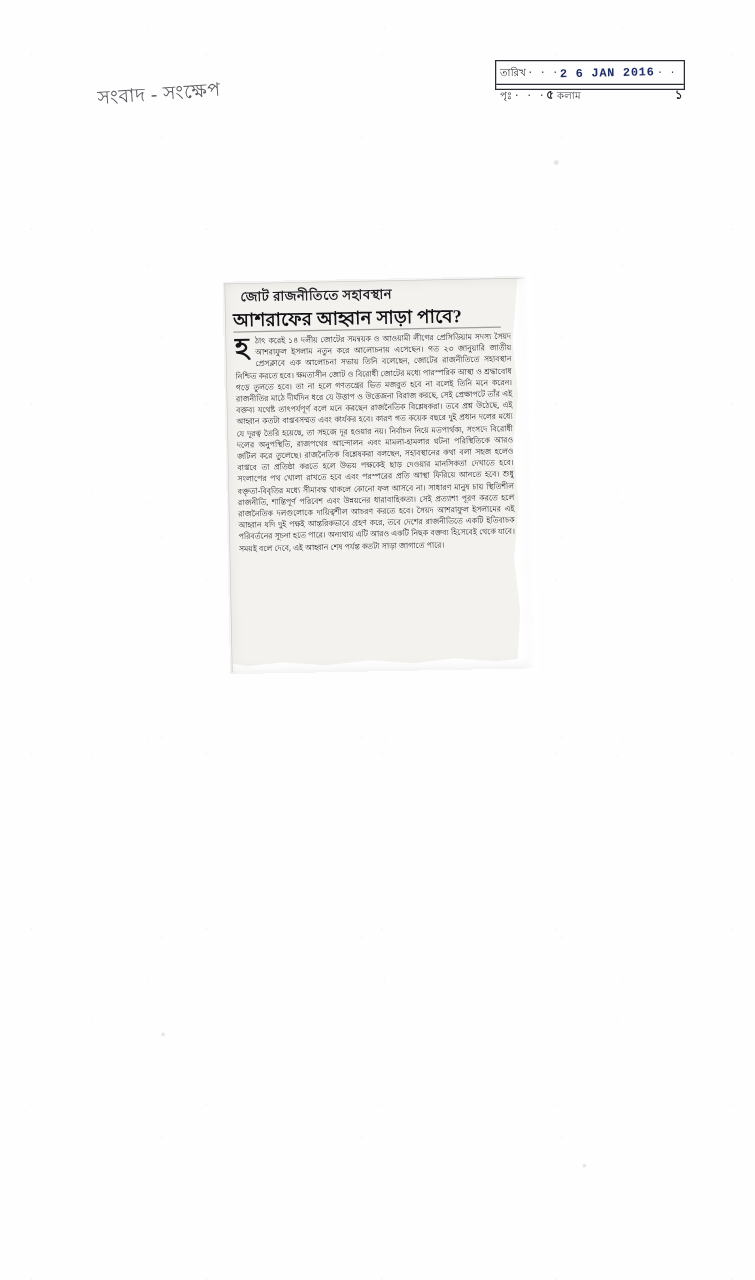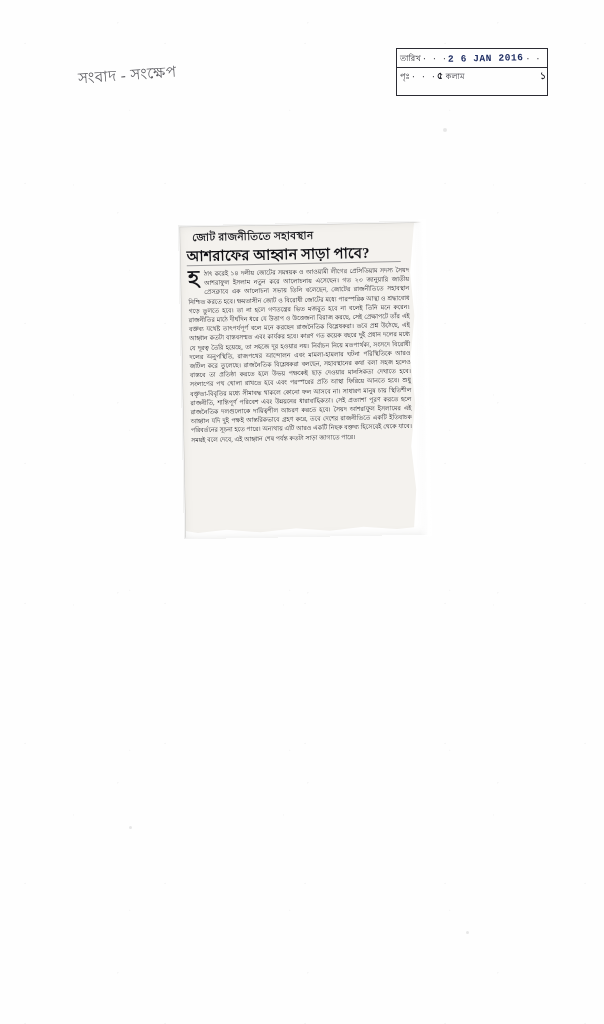--- a/index.html
+++ b/index.html
@@ -20,21 +20,21 @@
     inset: 0;
     background: #fefefe;
   }
 
   
   .stamp-box {
     position: absolute;
     left: 396px;
     top: 48px;
     width: 152px;
-    height: 48px;
+    height: 24px;
     border: 1.4px solid #2b2b33;
     box-sizing: border-box;
     font-family: "Liberation Mono", monospace;
     color: #23232b;
   }
   .stamp-box .divider {
     position: absolute;
     left: 0;
     top: 18px;
     width: 100%;

